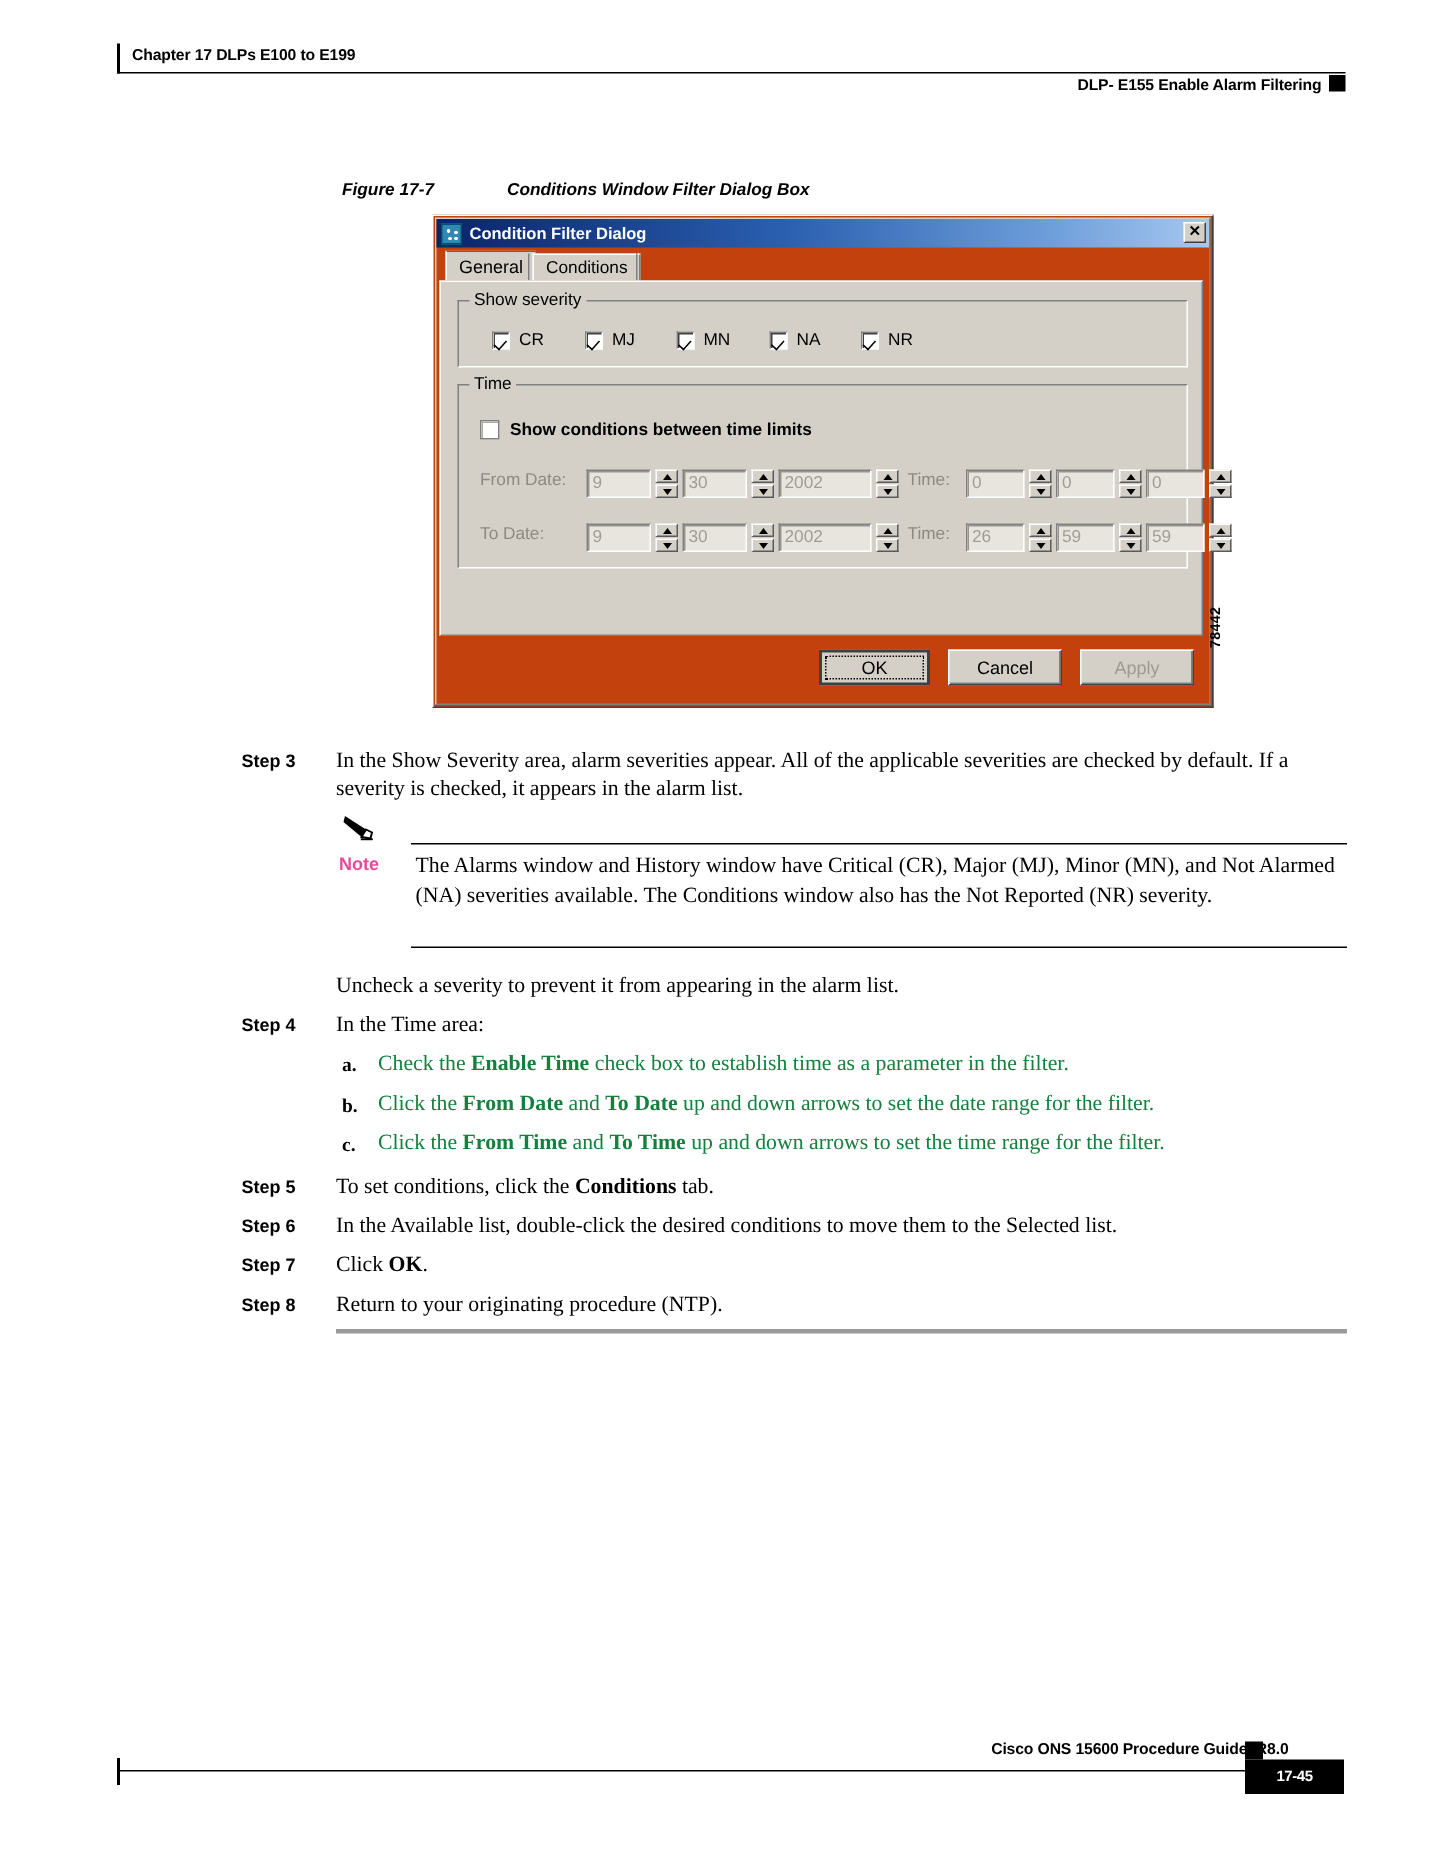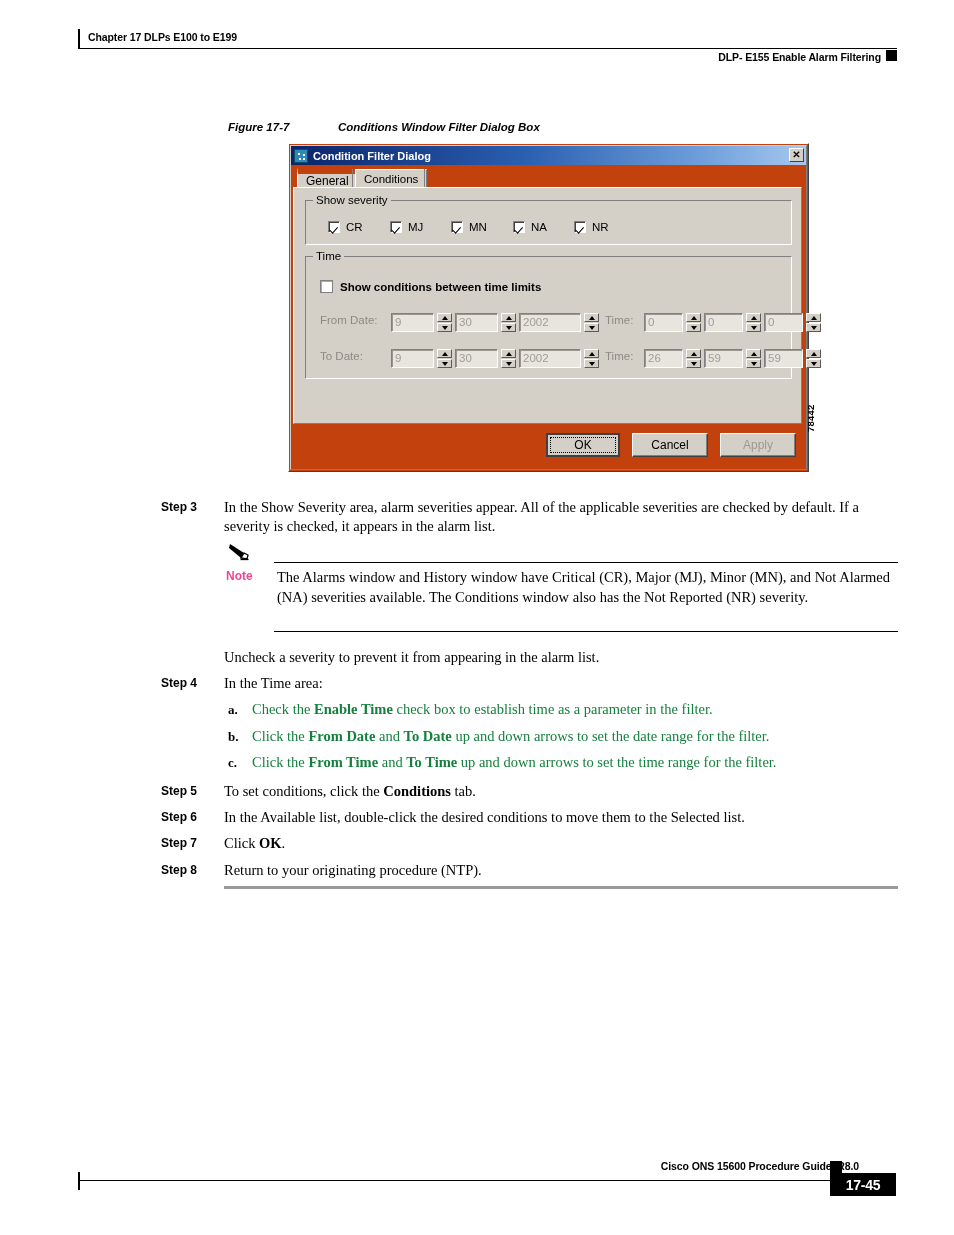--- a/index.html
+++ b/index.html
@@ -163,21 +163,21 @@
     font-size: 11.5px;
     color: #000;
     display: flex;
     align-items: center;
     box-sizing: border-box;
     background: #d4d0c8;
   }
   .tab.active {
     left: 4px;
     border-left: 1px solid #ffffff;
-    border-top: 7px solid #c2410c;
+    border-top: 1px solid #c2410c;
     font-size: 12px;
   }
   .tab.inactive {
     left: 62px;
     top: 2px;
     height: 18px;
     border-left: 1px solid #ffffff;
     border-top: 1px solid #ffffff;
     border-right: 1px solid #808080;
   }
@@ -527,21 +527,21 @@
     background: #000;
   }
   .ftr-pagebox {
     position: absolute;
     left: 830px; top: 1173px;
     width: 66px; height: 23px;
     background: #000;
     color: #ffffff;
     font-family: "Liberation Sans", sans-serif;
     font-weight: bold;
-    font-size: 14px;
+    font-size: 10px;
     display: flex;
     align-items: center;
     justify-content: center;
     letter-spacing: -0.3px;
   }
   b { font-weight: bold; }
 </style>
 </head>
 <body>
 

